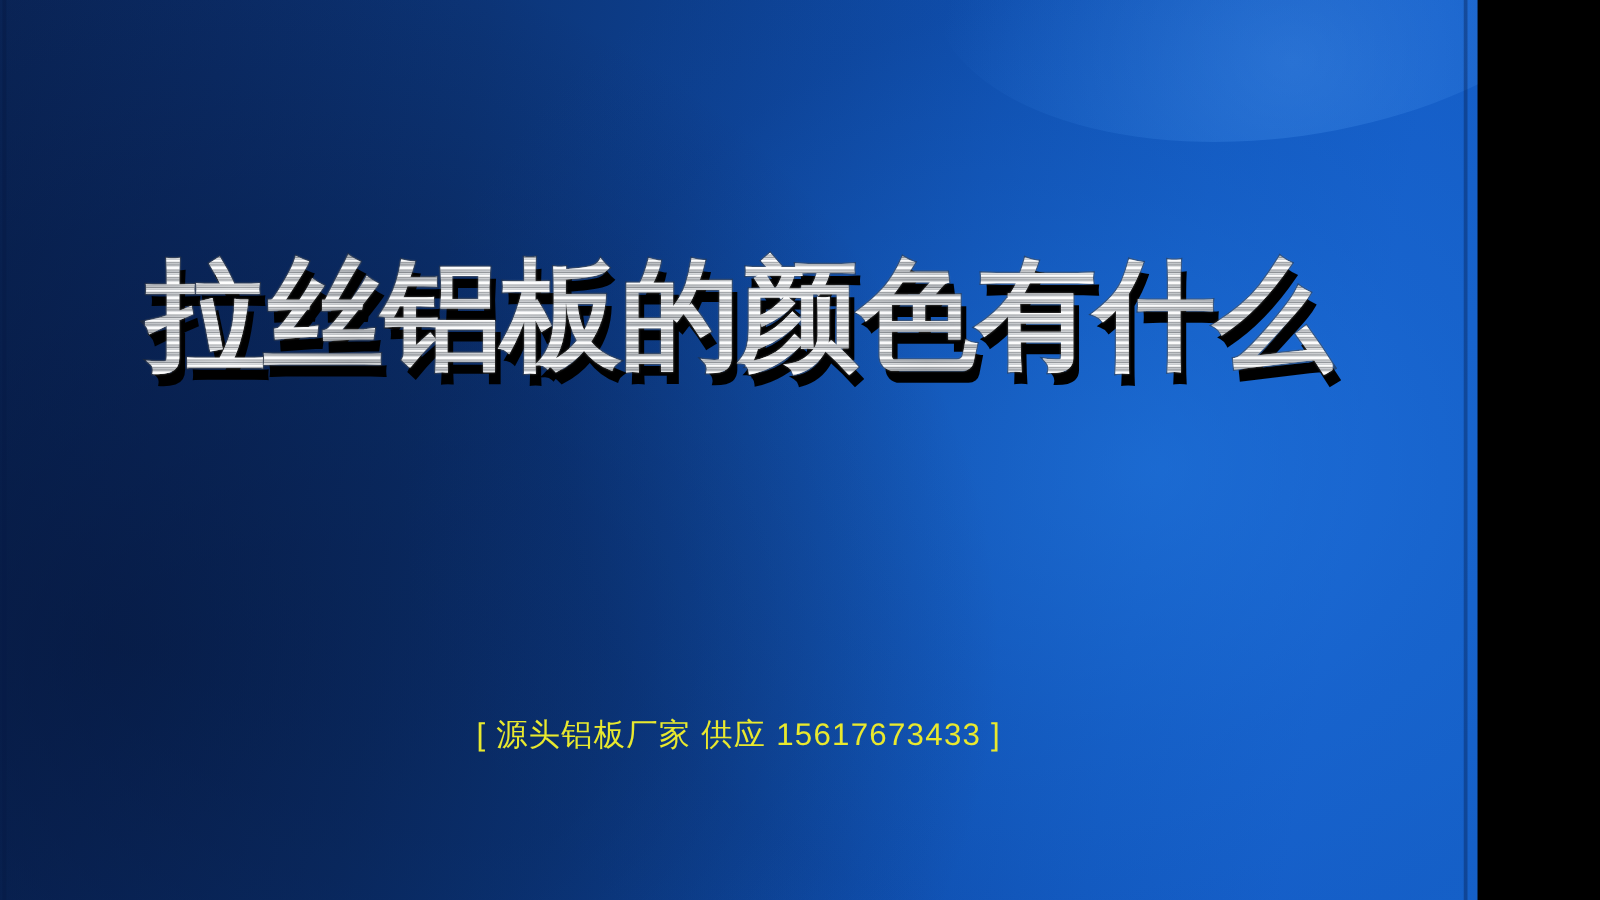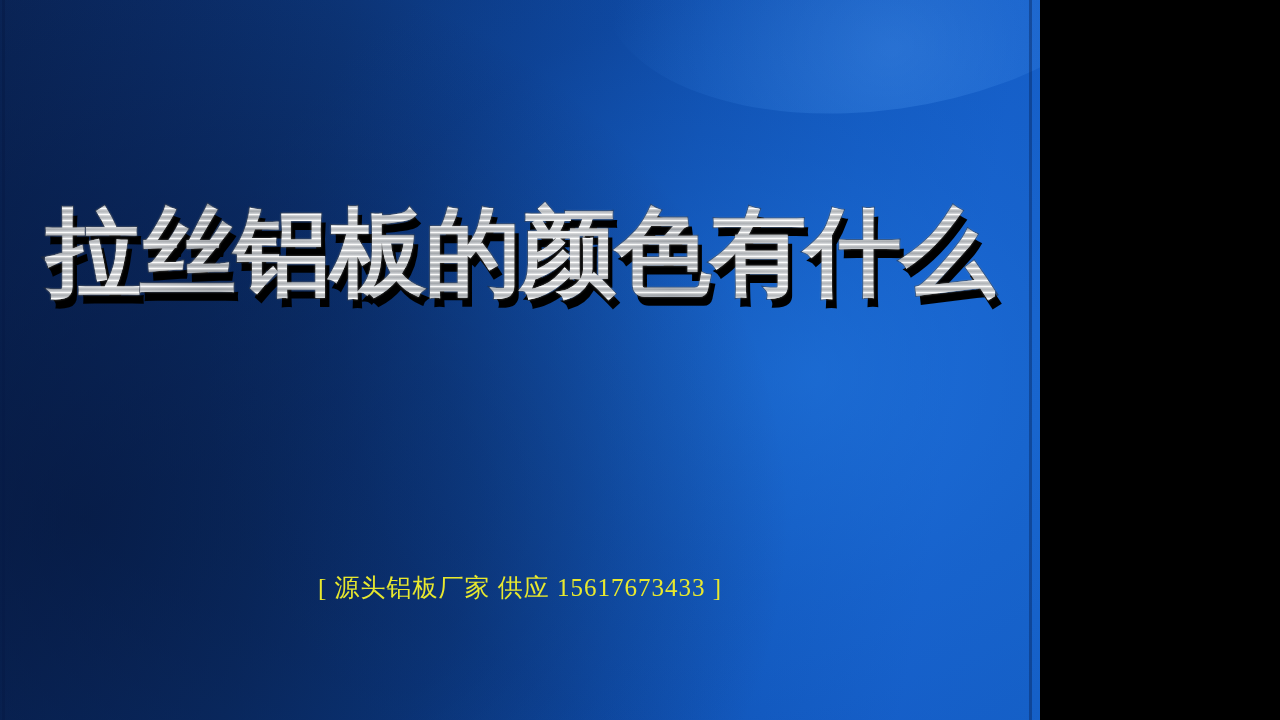--- a/index.html
+++ b/index.html
@@ -6,21 +6,21 @@
     margin: 0;
     padding: 0;
     width: 1280px;
     height: 720px;
     overflow: hidden;
     background: #000;
   }
 
   #slide {
     position: relative;
-    width: 1040px;
+    width: 1182px;
     height: 720px;
     overflow: hidden;
     font-family: "DejaVu Sans", "Liberation Sans", sans-serif;
     background: linear-gradient(100deg,
         #0a2558 0%,
         #0b2c67 14%,
         #0c3578 30%,
         #0d4192 46%,
         #0f4fae 62%,
         #1259bf 76%,
@@ -151,21 +151,21 @@
     -webkit-text-stroke: 2px rgba(40,45,52,0.55);
   }
 
   
   .subtitle {
     position: absolute;
     left: 0;
     right: 0;
     top: 571px;
     text-align: center;
-    font-family: Liberation Serif, serif;
+    font-family: Liberation Sans, sans-serif;
     font-size: 25px;
     font-weight: 400;
     letter-spacing: 1px;
     color: #e9e92e;
     white-space: nowrap;
     user-select: none;
   }
 </style>
 </head>
 <body>

